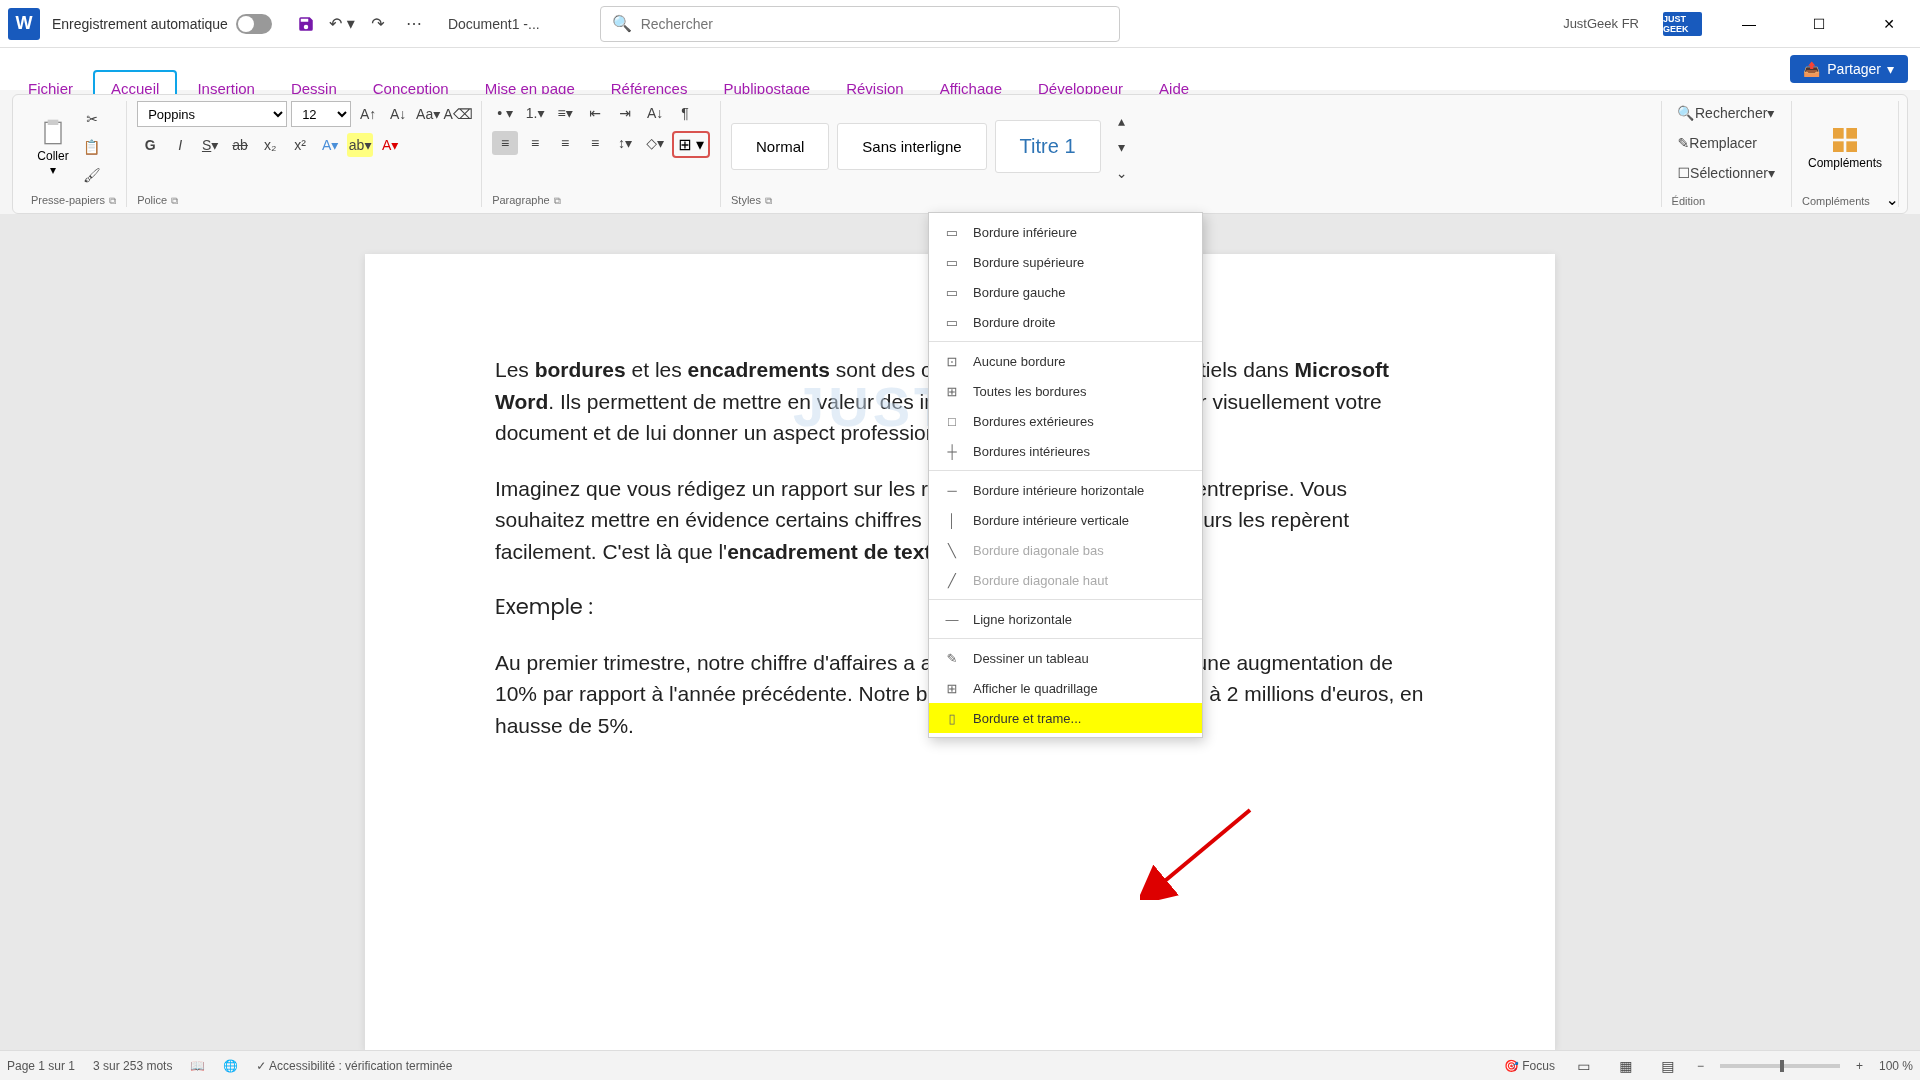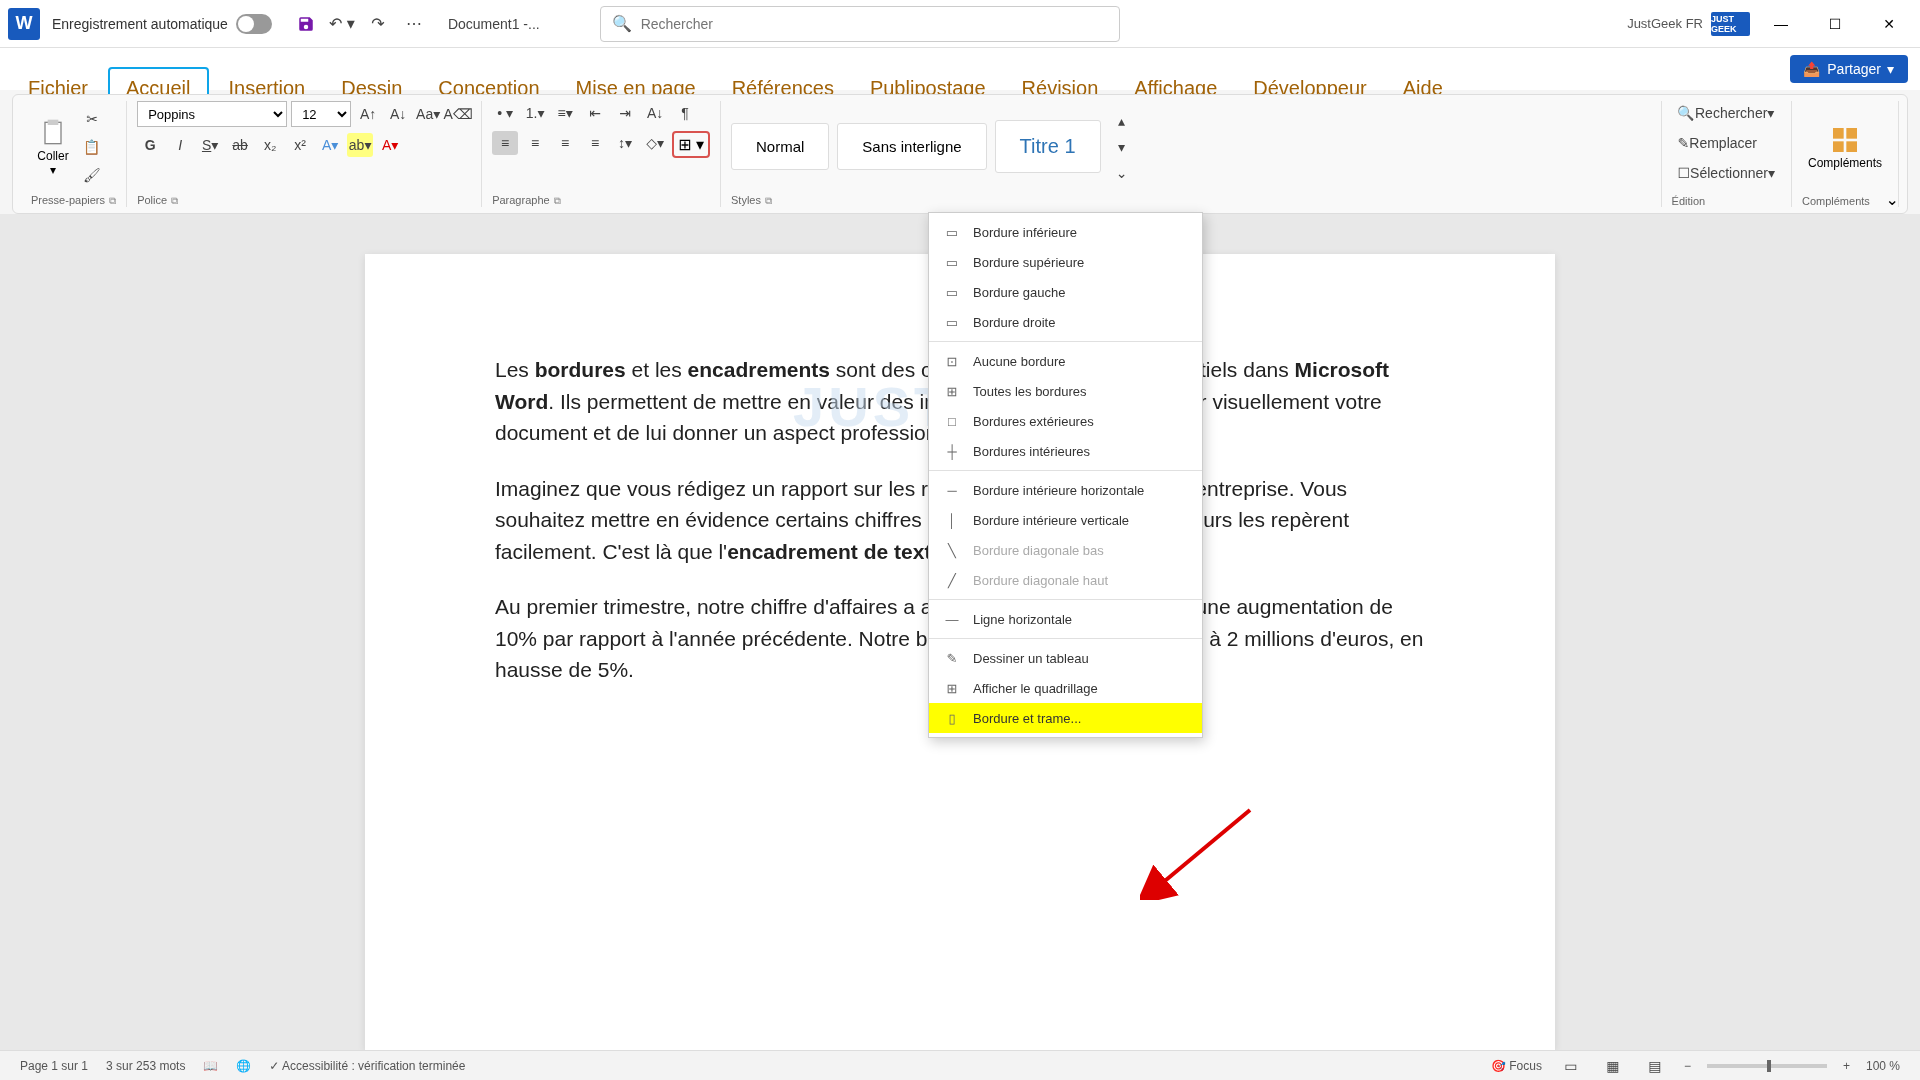--- a/index.html
+++ b/index.html
@@ -8,28 +8,28 @@
 
 .titlebar { height: 48px; background: #fff; display: flex; align-items: center; padding: 0 8px; border-bottom: 1px solid #e0e0e0; }
 .word-icon { width: 32px; height: 32px; background: #185abd; color: #fff; display: flex; align-items: center; justify-content: center; font-weight: bold; font-size: 18px; border-radius: 3px; margin-right: 12px; }
 .auto-save { font-size: 14px; color: #333; margin-right: 8px; }
 .toggle { width: 36px; height: 20px; background: #999; border-radius: 10px; position: relative; margin-right: 16px; }
 .toggle::after { content: ''; width: 16px; height: 16px; background: #fff; border-radius: 50%; position: absolute; top: 2px; left: 2px; }
 .qat-btn { width: 28px; height: 28px; display: flex; align-items: center; justify-content: center; margin: 0 4px; cursor: pointer; color: #444; }
 .doc-title { font-size: 14px; color: #444; margin-left: 16px; }
 .search-box { flex: 1; max-width: 520px; height: 36px; margin-left: 60px; border: 1px solid #ccc; border-radius: 4px; display: flex; align-items: center; padding: 0 12px; }
 .search-box input { border: none; outline: none; font-size: 14px; flex: 1; margin-left: 8px; }
-.titlebar-right { margin-left: auto; display: flex; align-items: center; gap: 8px; }
+.titlebar-right { margin-left: auto; display: flex; align-items: center; gap: 24px; }
 .user-name { font-size: 13px; color: #555; }
 .logo-badge { width: 39px; height: 24px; background: #185abd; color: #fff; font-size: 9px; display: flex; align-items: center; justify-content: center; border-radius: 2px; font-weight: bold; }
 .win-btn { width: 46px; height: 32px; display: flex; align-items: center; justify-content: center; cursor: pointer; font-size: 14px; }
 
 
 .tabs { height: 42px; background: #fff; display: flex; align-items: center; padding: 0 12px; gap: 4px; }
-.tab { padding: 8px 16px; font-size: 20px; color: #a16207; cursor: pointer; border-radius: 4px; margin-top: 39px; }
+.tab { padding: 8px 16px; font-size: 15px; color: #a21caf; cursor: pointer; border-radius: 4px; margin-top: 39px; }
 .tab.active { border: 2px solid #0ea5e9; background: #fff; font-weight: 500; }
 .share-btn { margin-left: auto; background: #185abd; color: #fff; padding: 6px 14px; border-radius: 4px; font-size: 14px; display: flex; align-items: center; gap: 6px; cursor: pointer; }
 
 
 .ribbon { height: 120px; background: #f9f9f9; border: 1px solid #ddd; border-radius: 6px; margin: 4px 12px; display: flex; padding: 6px 8px; position: relative; }
 .group { display: flex; flex-direction: column; padding: 0 10px; border-right: 1px solid #e0e0e0; }
 .group:last-child { border-right: none; }
 .group-content { flex: 1; display: flex; align-items: center; gap: 4px; }
 .group-label { font-size: 11px; color: #666; padding-top: 2px; }
 .group-dialog { font-size: 10px; color: #888; margin-left: 4px; }
@@ -59,21 +59,21 @@
 .menu-item { display: flex; align-items: center; padding: 6px 14px; font-size: 13px; color: #333; cursor: pointer; gap: 12px; }
 .menu-item.disabled { color: #aaa; }
 .menu-item.highlighted { background: #ffff00; }
 .menu-sep { height: 1px; background: #e0e0e0; margin: 4px 0; }
 .menu-icon { width: 18px; height: 18px; display: flex; align-items: center; justify-content: center; color: #666; }
 
 
 .arrow { position: absolute; top: 800px; left: 1140px; z-index: 200; pointer-events: none; }
 
 
-.statusbar { position: absolute; bottom: 0; left: 0; right: 0; height: 30px; background: #f3f3f3; border-top: 1px solid #ddd; display: flex; align-items: center; padding: 0 20px; font-size: 12px; color: #555; gap: 18px; }
+.statusbar { position: absolute; bottom: 0; left: 0; right: 0; height: 30px; background: #f3f3f3; border-top: 1px solid #ddd; display: flex; align-items: center; padding: 0 7px; font-size: 12px; color: #555; gap: 18px; }
 .statusbar-right { margin-left: auto; display: flex; align-items: center; gap: 16px; }
 .zoom-slider { width: 120px; height: 4px; background: #ccc; position: relative; }
 .zoom-slider::after { content: ''; position: absolute; left: 50%; top: -4px; width: 4px; height: 12px; background: #666; }
 
 .collapse-btn { position: absolute; right: 8px; bottom: 4px; cursor: pointer; }
 </style>
 </head>
 <body>
 
 <div class="titlebar">
@@ -234,20 +234,21 @@
 
 <div class="doc-area">
   <div class="page">
     <div class="watermark">JUSTGEEK</div>
     <p>
       <span>Les </span><strong>bordures</strong><span> et les </span><strong>encadrements</strong><span> sont des outils de mise en forme essentiels dans </span><strong>Microsoft Word</strong><span>. Ils permettent de mettre en valeur des informations clés, de structurer visuellement votre document et de lui donner un aspect professionnel.</span>
     </p>
     <p>
       <span>Imaginez que vous rédigez un rapport sur les résultats trimestriels de votre entreprise. Vous souhaitez mettre en évidence certains chiffres importants pour que vos lecteurs les repèrent facilement. C'est là que l'</span><strong>encadrement de texte</strong><span> devient utile !</span>
     </p>
+    <p>Exemple :</p>
     <p>
       <span>Au premier trimestre, notre chiffre d'affaires a atteint </span><span class="hl">5 millions d'euros</span><span>, soit une augmentation de 10% par rapport à l'année précédente. Notre bénéfice net s'élève quant à lui à 2 millions d'euros, en hausse de 5%.</span>
     </p>
   </div>
 </div>
 
 <div class="border-menu">
   <div class="menu-item">
       <span class="menu-icon">▭</span>
       <span>Bordure inférieure</span>

